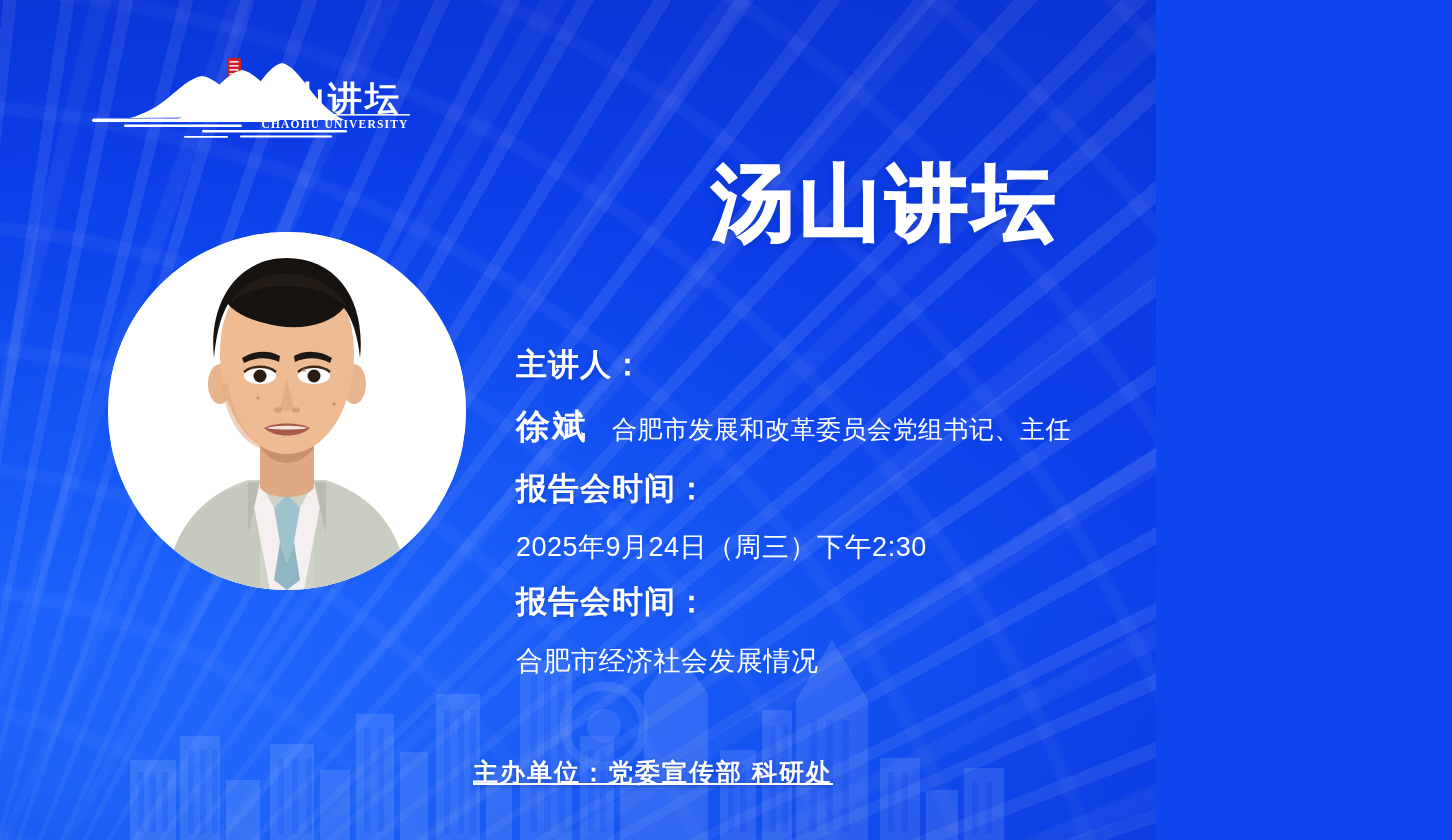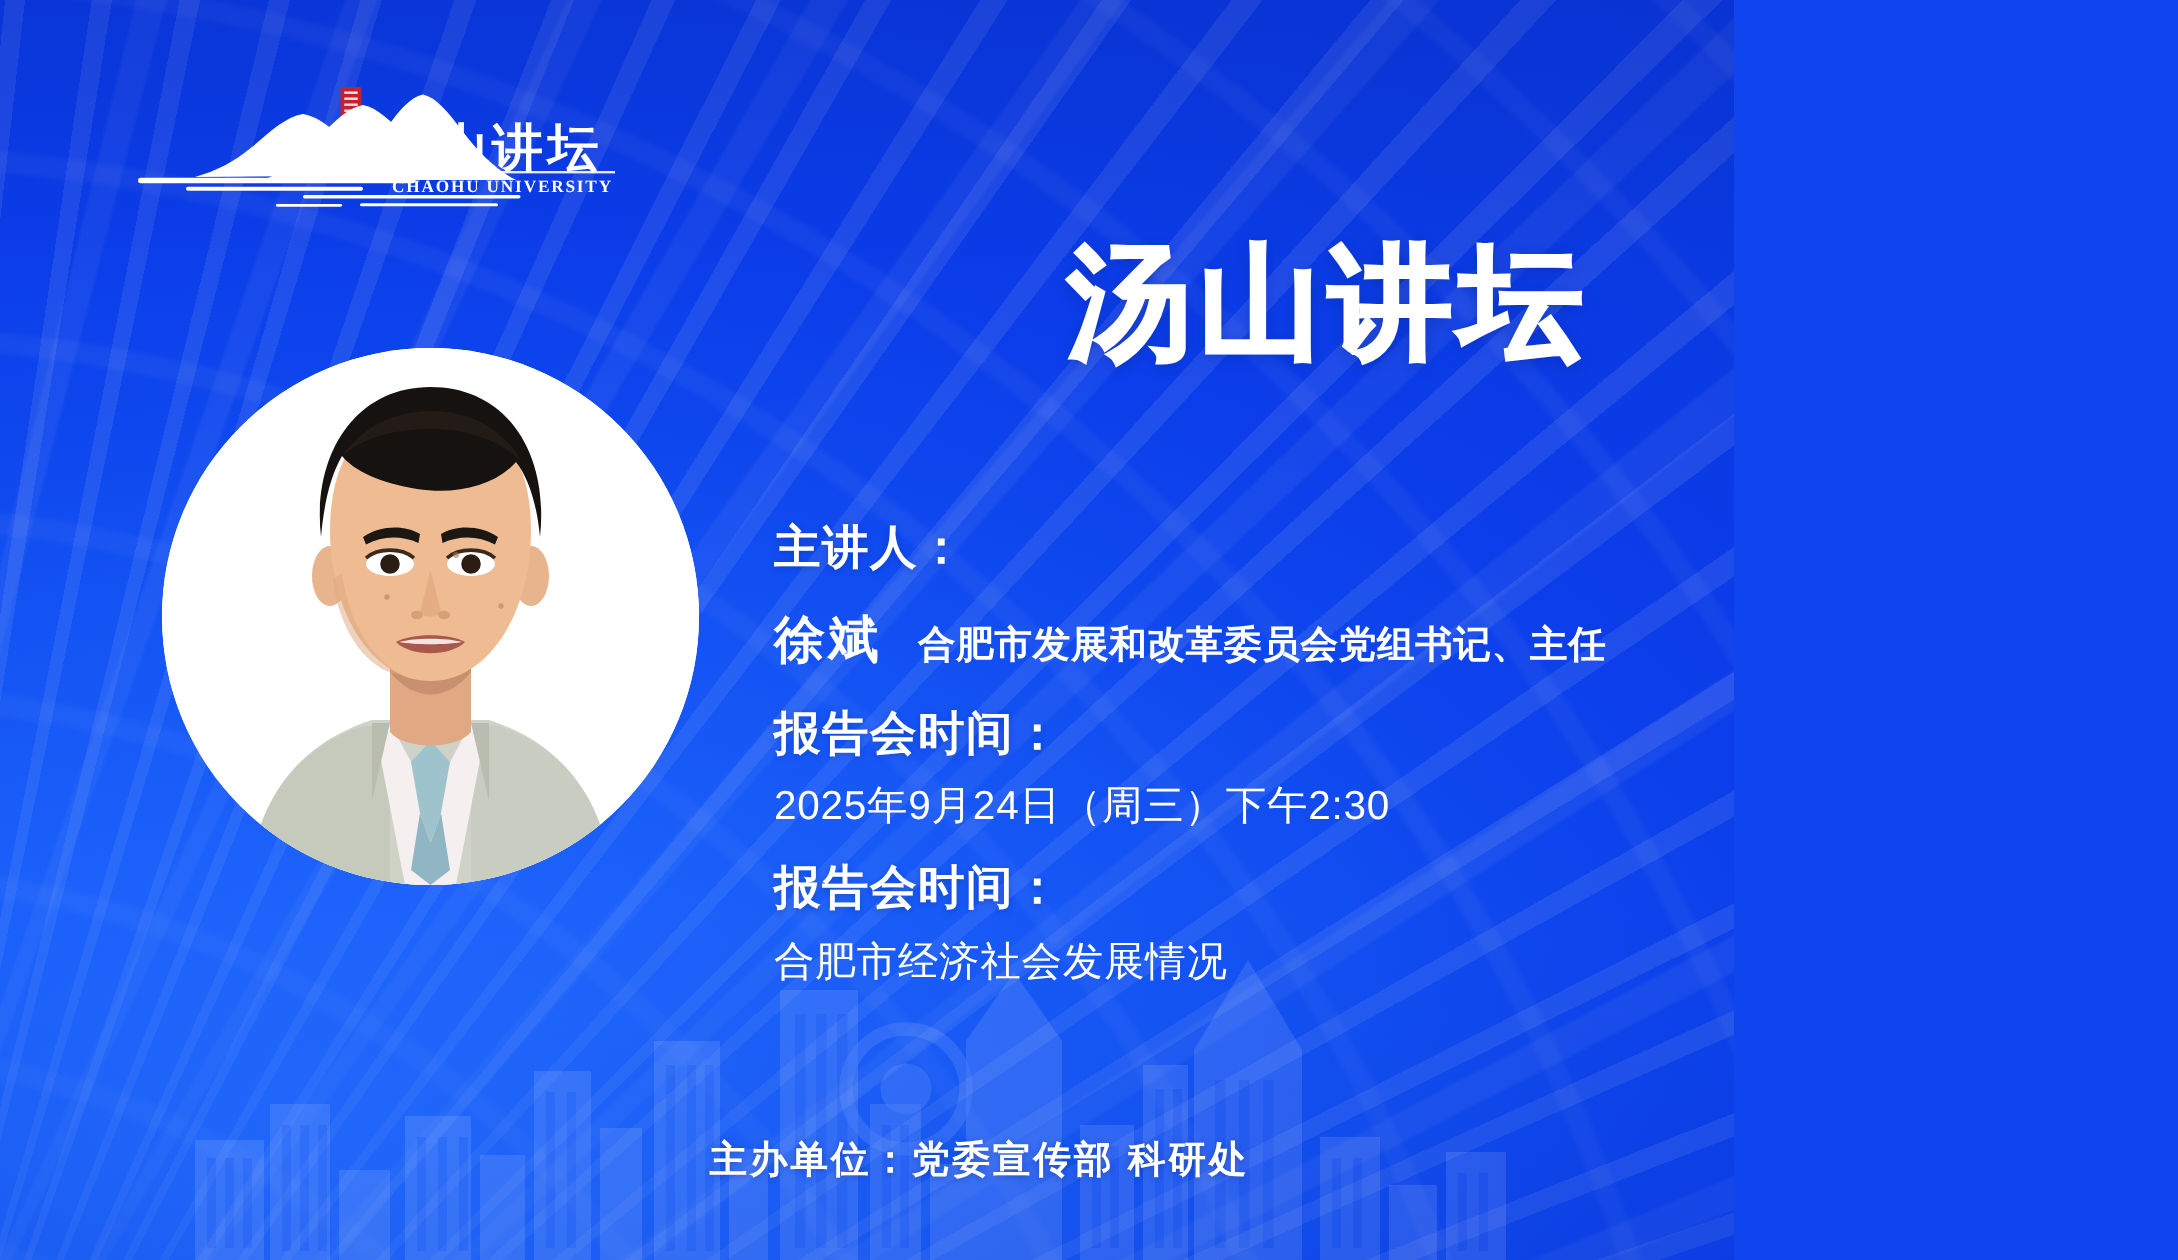--- a/index.html
+++ b/index.html
@@ -64,29 +64,30 @@
   }
   .portrait svg{display:block;width:100%;height:100%;}
   
   .info{position:absolute;left:516px;top:344px;width:760px;color:#fff;}
   .lbl{
     font-size:31px;font-weight:800;letter-spacing:1px;line-height:1.34;
     text-shadow:0 1px 4px rgba(0,20,90,.25);
   }
   .row-name{display:flex;align-items:baseline;gap:24px;margin-top:8px;}
   .sp-name{font-size:34px;font-weight:700;letter-spacing:2px;}
-  .sp-title{font-size:25px;font-weight:700;letter-spacing:.5px;margin-top:19px;}
-  .val{font-size:27px;font-weight:400;letter-spacing:.5px;margin-top:10px;}
+  .sp-title{font-size:25px;font-weight:400;letter-spacing:.5px;margin-top:19px;}
+  .val{font-size:27px;font-weight:400;letter-spacing:.5px;margin-top:20px;}
   .gap{height:18px;}
   .gap2{height:16px;}
   
   .footer{
     position:absolute;left:0;right:0;top:756px;text-align:center;
     color:#fff;font-size:25px;font-weight:700;letter-spacing:2px;
     text-shadow:0 1px 4px rgba(0,20,90,.3);
+    text-decoration:underline;
   }
   .footer .pad{padding-left:150px;}
 </style>
 </head>
 <body>
 
 <div class="poster">
 
   <div class="rays r1"></div>
   <div class="rays r2"></div>

